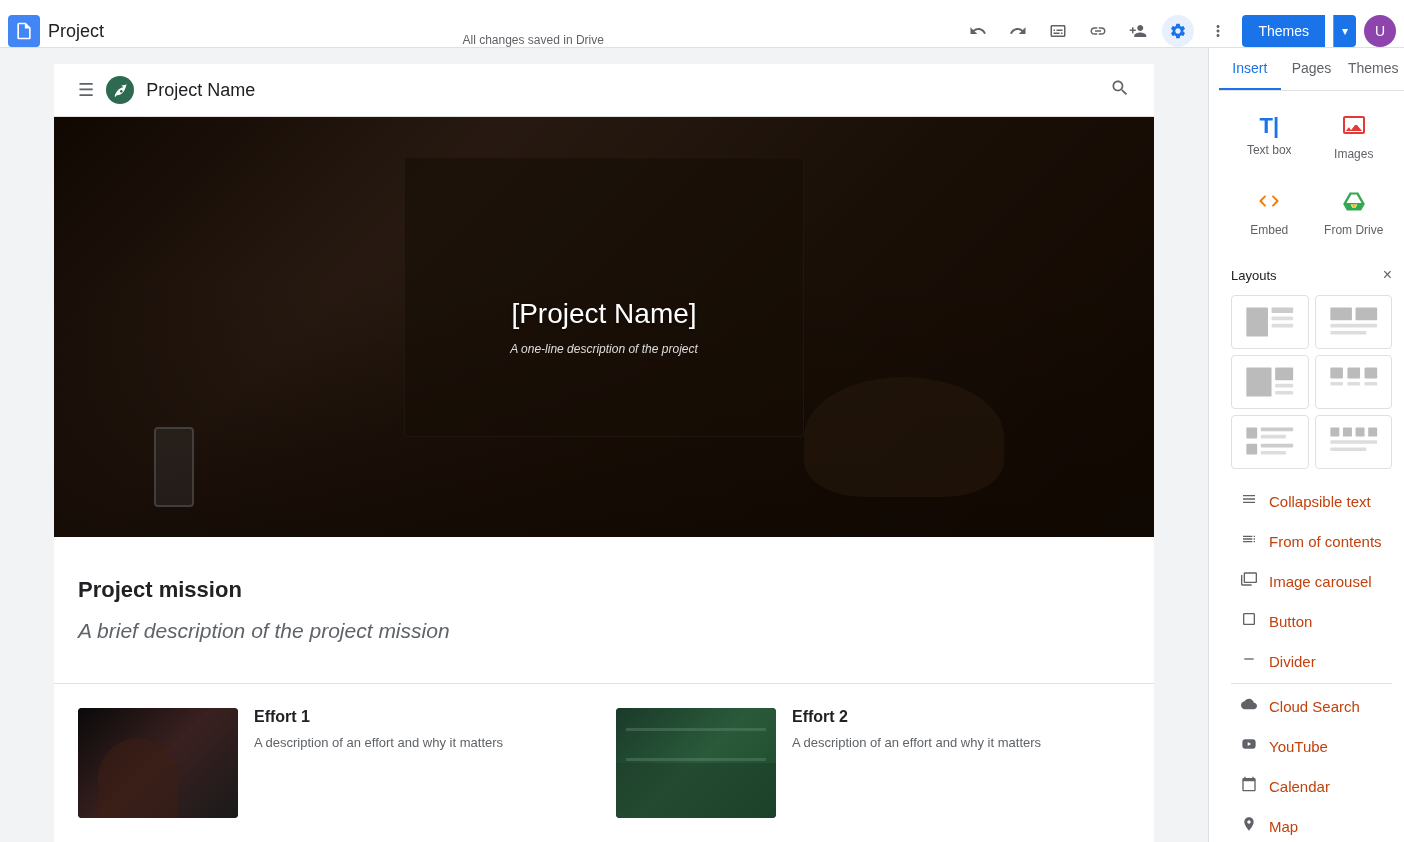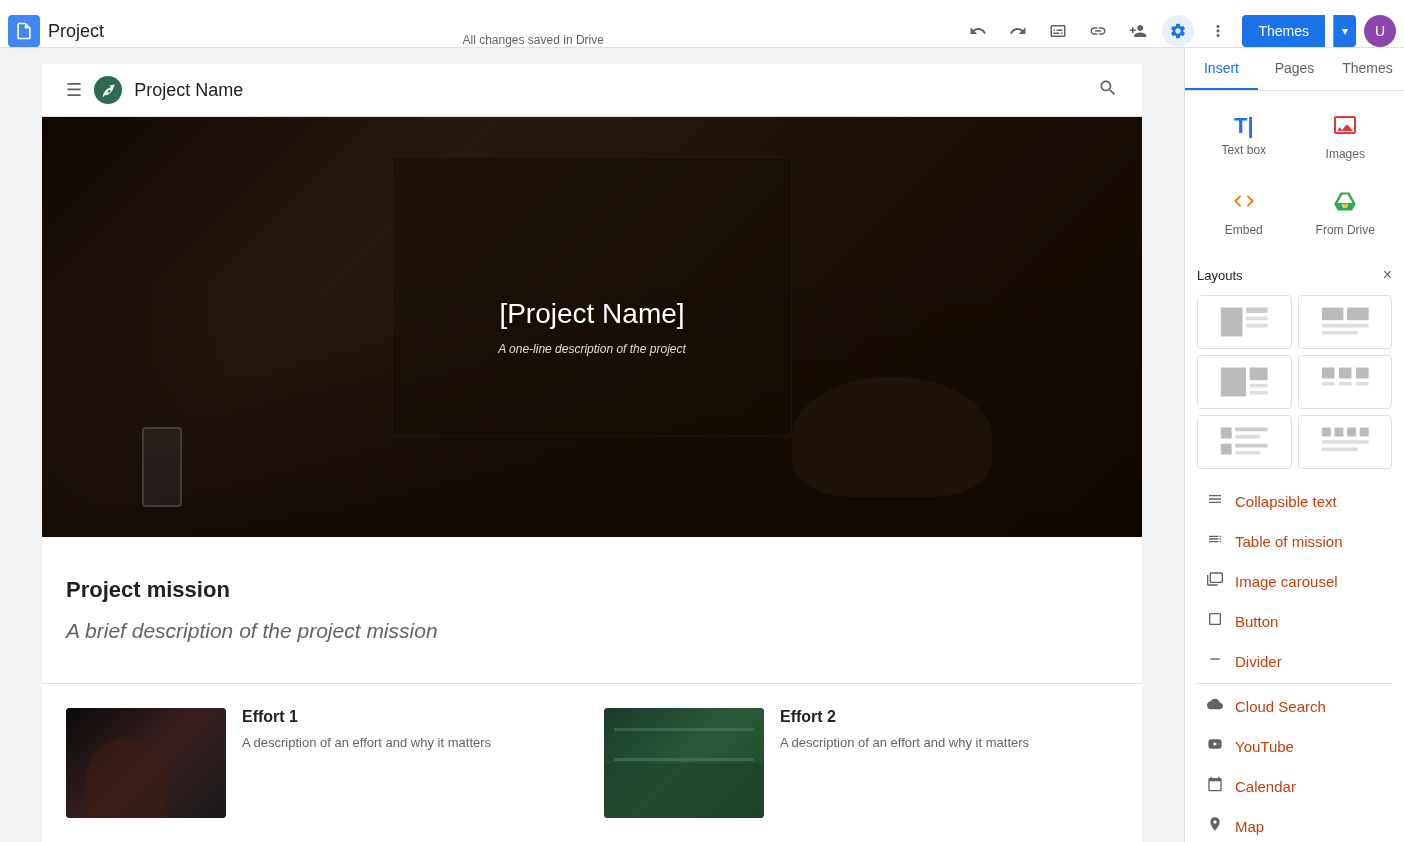--- a/index.html
+++ b/index.html
@@ -172,25 +172,26 @@
       margin-bottom: 7px;
     }
     .effort-info p {
       font-size: 13px;
       color: #5f6368;
       line-height: 1.5;
     }
 
     
     .right-sidebar {
-      width: 220px;
+      width: 196px;
       background: #fff;
       border-left: 1px solid #e0e0e0;
       flex-shrink: 0;
       overflow-y: auto;
+      padding-left: 10px;
     }
 
     .sidebar-tabs {
       display: flex;
       border-bottom: 1px solid #e0e0e0;
     }
     .sidebar-tab {
       flex: 1;
       text-align: center;
       padding: 12px 0;
@@ -532,21 +533,21 @@
           </span>
           <span class="sidebar-list-label">Collapsible text</span>
         </div>
 
         <div class="sidebar-list-item">
           <span class="sidebar-list-icon">
             <svg width="16" height="16" viewBox="0 0 24 24" fill="#5f6368">
                 <path d="M3 9h14V7H3v2zm0 4h14v-2H3v2zm0 4h14v-2H3v2zm16 0h2v-2h-2v2zm0-10v2h2V7h-2zm0 6h2v-2h-2v2z"></path>
               </svg>
           </span>
-          <span class="sidebar-list-label">Table of mission</span>
+          <span class="sidebar-list-label">From of contents</span>
         </div>
 
         <div class="sidebar-list-item">
           <span class="sidebar-list-icon">
             <svg width="16" height="16" viewBox="0 0 24 24" fill="#5f6368">
                 <path d="M2 6H0v14c0 1.1.9 2 2 2h14v-2H2V6zm20-4H6c-1.1 0-2 .9-2 2v12c0 1.1.9 2 2 2h16c1.1 0 2-.9 2-2V4c0-1.1-.9-2-2-2zm0 14H6V4h16v12z"></path>
               </svg>
           </span>
           <span class="sidebar-list-label">Image carousel</span>
         </div>

